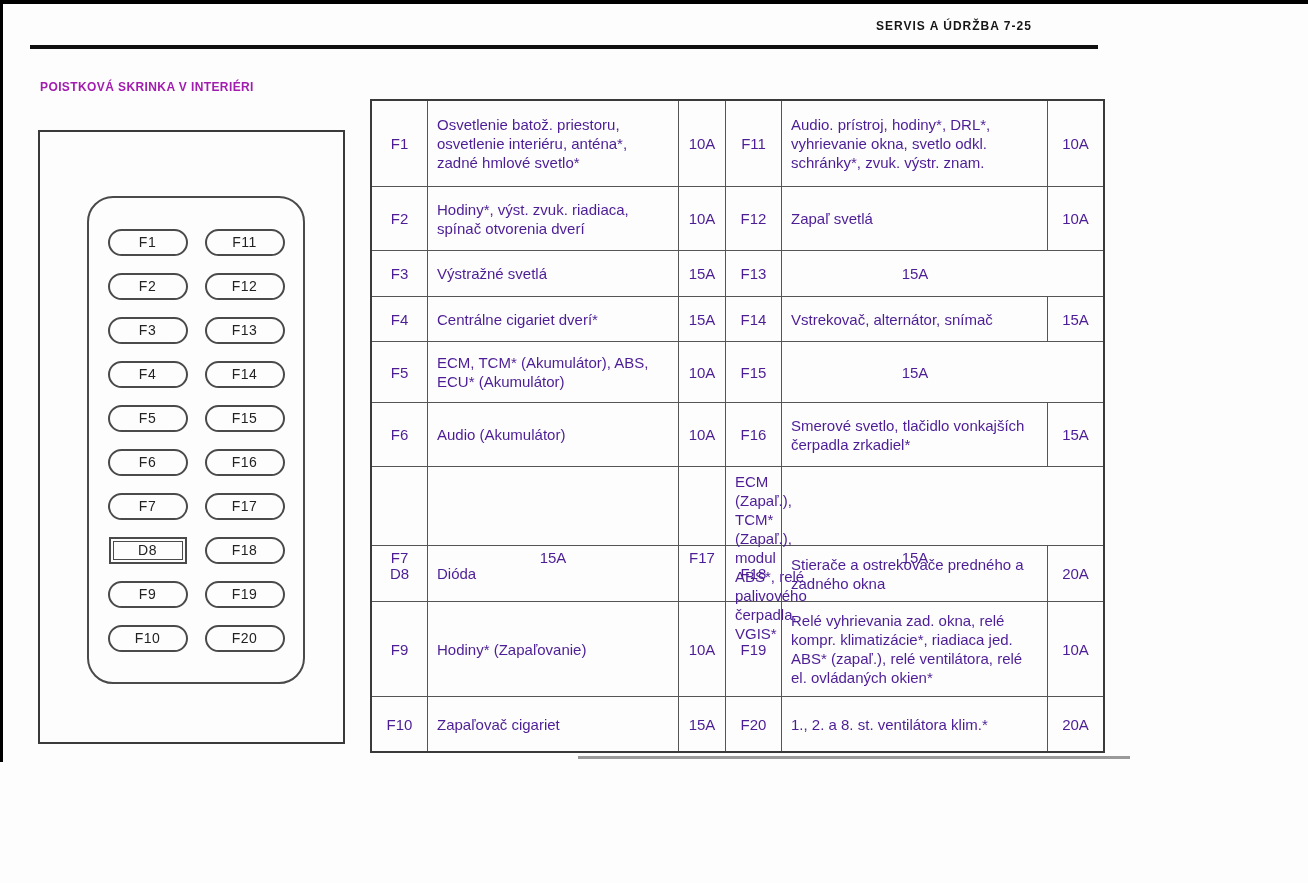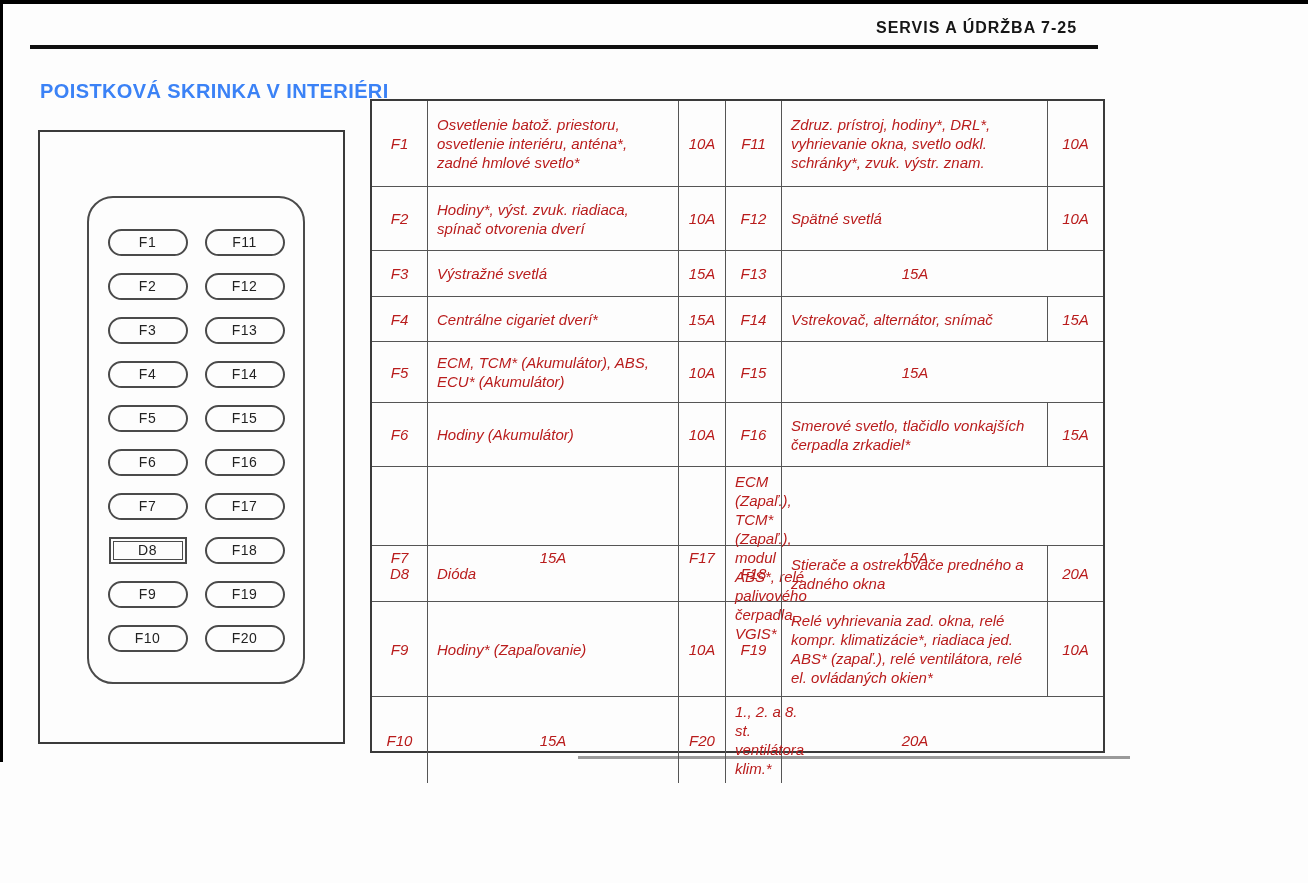--- a/index.html
+++ b/index.html
@@ -14,28 +14,28 @@
     background:#fdfdfd;
     overflow:hidden;
   }
   
   .top-line   { position:absolute; left:0; top:0; width:1308px; height:4px; background:#000; }
   .left-line  { position:absolute; left:0; top:0; width:3px; height:762px; background:#000; }
   .bottom-shadow { position:absolute; left:578px; top:756px; width:552px; height:3px; background:#9a9a9a; }
 
   .header-text {
     position:absolute; left:876px; top:19px;
-    font-size:16px; font-weight:bold; letter-spacing:1px; color:#161616;
+    font-size:12px; font-weight:bold; letter-spacing:1px; color:#161616;
     white-space:nowrap;
   }
   .header-rule { position:absolute; left:30px; top:45px; width:1068px; height:4px; background:#101010; }
 
   .page-title {
     position:absolute; left:40px; top:80px;
-    font-size:20px; font-weight:bold; letter-spacing:0.4px; color:#3b82f6;
+    font-size:12px; font-weight:bold; letter-spacing:0.4px; color:#a21caf;
     white-space:nowrap;
   }
 
   
   .diagram-outer {
     position:absolute; left:38px; top:130px;
     width:303px; height:610px;
     border:2px solid #3a3a3a;
   }
   .diagram-panel {
@@ -94,21 +94,21 @@
   .trow:nth-child(5)  { height:61px; }
   .trow:nth-child(6)  { height:64px; }
   .trow:nth-child(7)  { height:79px; }
   .trow:nth-child(8)  { height:56px; }
   .trow:nth-child(9)  { height:95px; }
   .trow:nth-child(10) { height:54px; border-bottom:none; }
   .cell {
     border-right:1px solid #555;
     display:flex; align-items:center;
     box-sizing:border-box;
-    font-size:15px; color:#b91c1c;font-style:italic;
+    font-size:15px; color:#4c1d95;
   }
   .cell:last-child { border-right:none; }
   .cid, .camp { justify-content:center; }
   .cdesc { padding:5px 9px; line-height:19px; }
 </style>
 </head>
 <body>
 
 <div id="page">
 
@@ -186,30 +186,30 @@
     </div>
   </div>
 
   <div class="ftable">
 
       <div class="trow">
         <div class="cell cid">F1</div>
         <div class="cell cdesc">Osvetlenie batož. priestoru, osvetlenie interiéru, anténa*, zadné hmlové svetlo*</div>
         <div class="cell camp">10A</div>
         <div class="cell cid">F11</div>
-        <div class="cell cdesc">Zdruz. prístroj, hodiny*, DRL*, vyhrievanie okna, svetlo odkl. schránky*, zvuk. výstr. znam.</div>
+        <div class="cell cdesc">Audio. prístroj, hodiny*, DRL*, vyhrievanie okna, svetlo odkl. schránky*, zvuk. výstr. znam.</div>
         <div class="cell camp">10A</div>
       </div>
 
       <div class="trow">
         <div class="cell cid">F2</div>
         <div class="cell cdesc">Hodiny*, výst. zvuk. riadiaca, spínač otvorenia dverí</div>
         <div class="cell camp">10A</div>
         <div class="cell cid">F12</div>
-        <div class="cell cdesc">Spätné svetlá</div>
+        <div class="cell cdesc">Zapaľ svetlá</div>
         <div class="cell camp">10A</div>
       </div>
 
       <div class="trow">
         <div class="cell cid">F3</div>
         <div class="cell cdesc">Výstražné svetlá</div>
         <div class="cell camp">15A</div>
         <div class="cell cid">F13</div>
         <div class="cell camp">15A</div>
       </div>
@@ -226,21 +226,21 @@
       <div class="trow">
         <div class="cell cid">F5</div>
         <div class="cell cdesc">ECM, TCM* (Akumulátor), ABS, ECU* (Akumulátor)</div>
         <div class="cell camp">10A</div>
         <div class="cell cid">F15</div>
         <div class="cell camp">15A</div>
       </div>
 
       <div class="trow">
         <div class="cell cid">F6</div>
-        <div class="cell cdesc">Hodiny (Akumulátor)</div>
+        <div class="cell cdesc">Audio (Akumulátor)</div>
         <div class="cell camp">10A</div>
         <div class="cell cid">F16</div>
         <div class="cell cdesc">Smerové svetlo, tlačidlo vonkajších čerpadla zrkadiel*</div>
         <div class="cell camp">15A</div>
       </div>
 
       <div class="trow">
         <div class="cell cid">F7</div>
         <div class="cell camp">15A</div>
         <div class="cell cid">F17</div>
@@ -261,20 +261,21 @@
         <div class="cell cid">F9</div>
         <div class="cell cdesc">Hodiny* (Zapaľovanie)</div>
         <div class="cell camp">10A</div>
         <div class="cell cid">F19</div>
         <div class="cell cdesc">Relé vyhrievania zad. okna, relé kompr. klimatizácie*, riadiaca jed. ABS* (zapaľ.), relé ventilátora, relé el. ovládaných okien*</div>
         <div class="cell camp">10A</div>
       </div>
 
       <div class="trow">
         <div class="cell cid">F10</div>
+        <div class="cell cdesc">Zapaľovač cigariet</div>
         <div class="cell camp">15A</div>
         <div class="cell cid">F20</div>
         <div class="cell cdesc">1., 2. a 8. st. ventilátora klim.*</div>
         <div class="cell camp">20A</div>
       </div>
 
   </div>
 
 </div>
 

